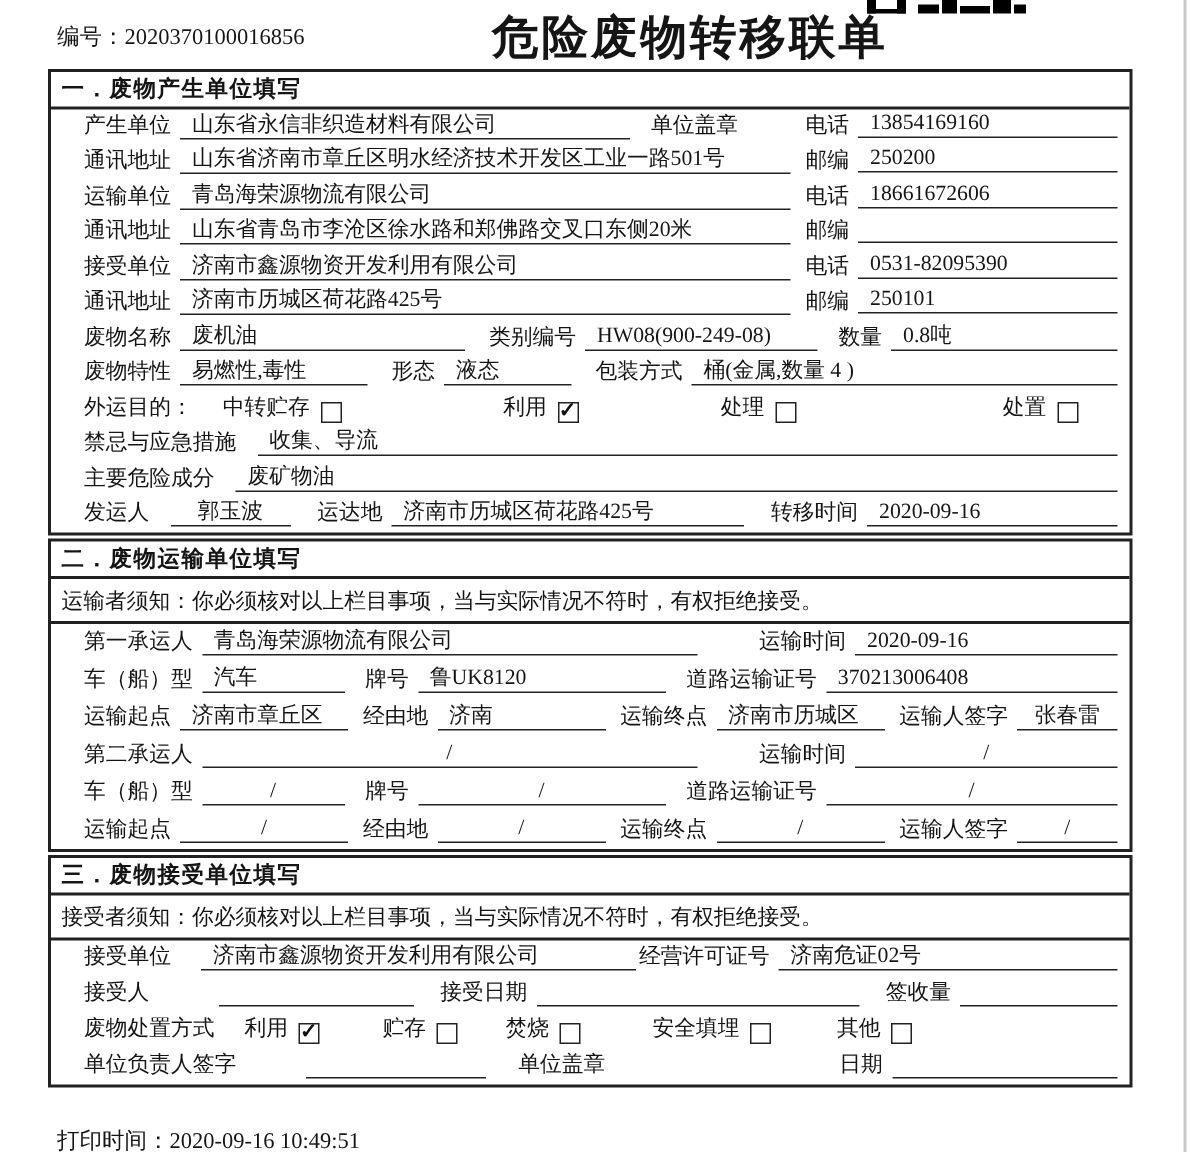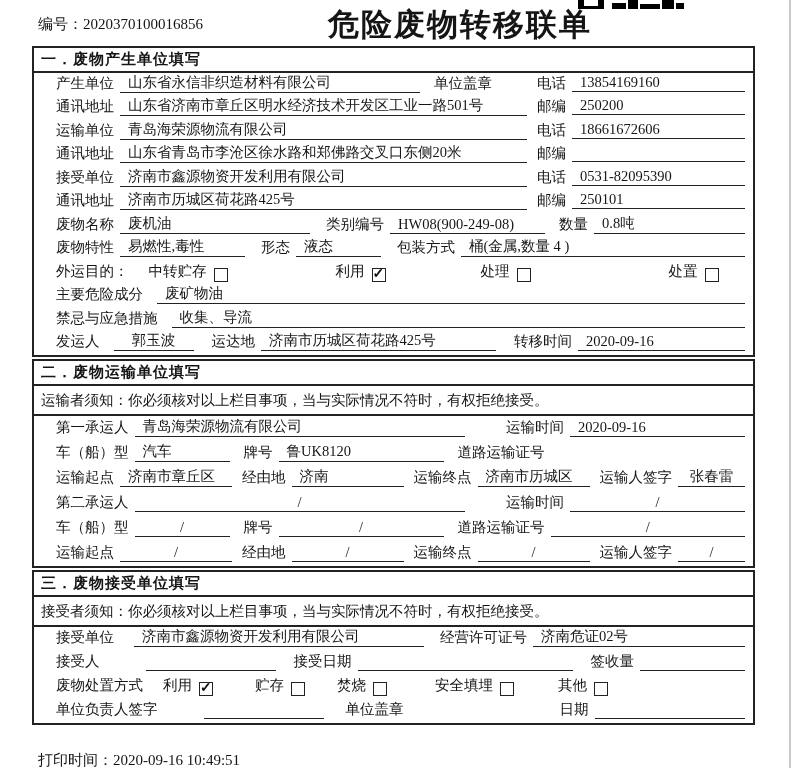--- a/index.html
+++ b/index.html
@@ -147,27 +147,27 @@
           <span>处理</span>
           <span class="cbx"></span>
         </span>
       <span class="opt" style="margin-left:138px">
           <span>处置</span>
           <span class="cbx"></span>
         </span>
     </div>
 
     <div class="row">
+      <span class="lab">禁忌与应急措施</span>
+      <span class="val fill" style="margin-left:8px">收集、导流</span>
+    </div>
+
+    <div class="row">
       <span class="lab">主要危险成分</span>
       <span class="val fill" style="margin-left:8px">废矿物油</span>
-    </div>
-
-    <div class="row">
-      <span class="lab">禁忌与应急措施</span>
-      <span class="val fill" style="margin-left:8px">收集、导流</span>
     </div>
 
 
     <div class="row">
       <span class="lab">发运人</span>
       <span class="val ctr" style="width:80px;margin-left:8px">郭玉波</span>
       <span class="lab" style="margin-left:18px">运达地</span>
       <span class="val" style="width:235px">济南市历城区荷花路425号</span>
       <span class="lab" style="margin-left:18px">转移时间</span>
       <span class="val fill">2020-09-16</span>
@@ -184,20 +184,21 @@
       <span class="lab" style="margin-left:auto">运输时间</span>
       <span class="val" style="width:175px">2020-09-16</span>
     </div>
 
     <div class="row">
       <span class="lab">车（船）型</span>
       <span class="val" style="width:95px">汽车</span>
       <span class="lab" style="margin-left:14px">牌号</span>
       <span class="val" style="width:165px">鲁UK8120</span>
       <span class="lab" style="margin-left:14px">道路运输证号</span>
+      <span class="val fill">370213006408</span>
     </div>
 
     <div class="row">
       <span class="lab">运输起点</span>
       <span class="val" style="width:112px">济南市章丘区</span>
       <span class="lab" style="margin-left:10px">经由地</span>
       <span class="val" style="width:112px">济南</span>
       <span class="lab" style="margin-left:10px">运输终点</span>
       <span class="val" style="width:112px">济南市历城区</span>
       <span class="lab" style="margin-left:10px">运输人签字</span>
@@ -232,21 +233,21 @@
     </div>
   </div>
 
   <div class="sec s3">
     <div class="sec-title">三．废物接受单位填写</div>
     <div class="notice">接受者须知：你必须核对以上栏目事项，当与实际情况不符时，有权拒绝接受。</div>
 
     <div class="row">
       <span class="lab">接受单位</span>
       <span class="val" style="width:290px;margin-left:14px">济南市鑫源物资开发利用有限公司</span>
-      <span class="lab" style="margin-left:16px">经营许可证号</span>
+      <span class="lab" style="margin-left:2px">经营许可证号</span>
       <span class="val fill">济南危证02号</span>
     </div>
 
     <div class="row">
       <span class="lab">接受人</span>
       <span class="val" style="width:130px;margin-left:40px"></span>
       <span class="lab" style="margin-left:18px">接受日期</span>
       <span class="val" style="width:215px"></span>
       <span class="lab" style="margin-left:18px">签收量</span>
       <span class="val fill"></span>

